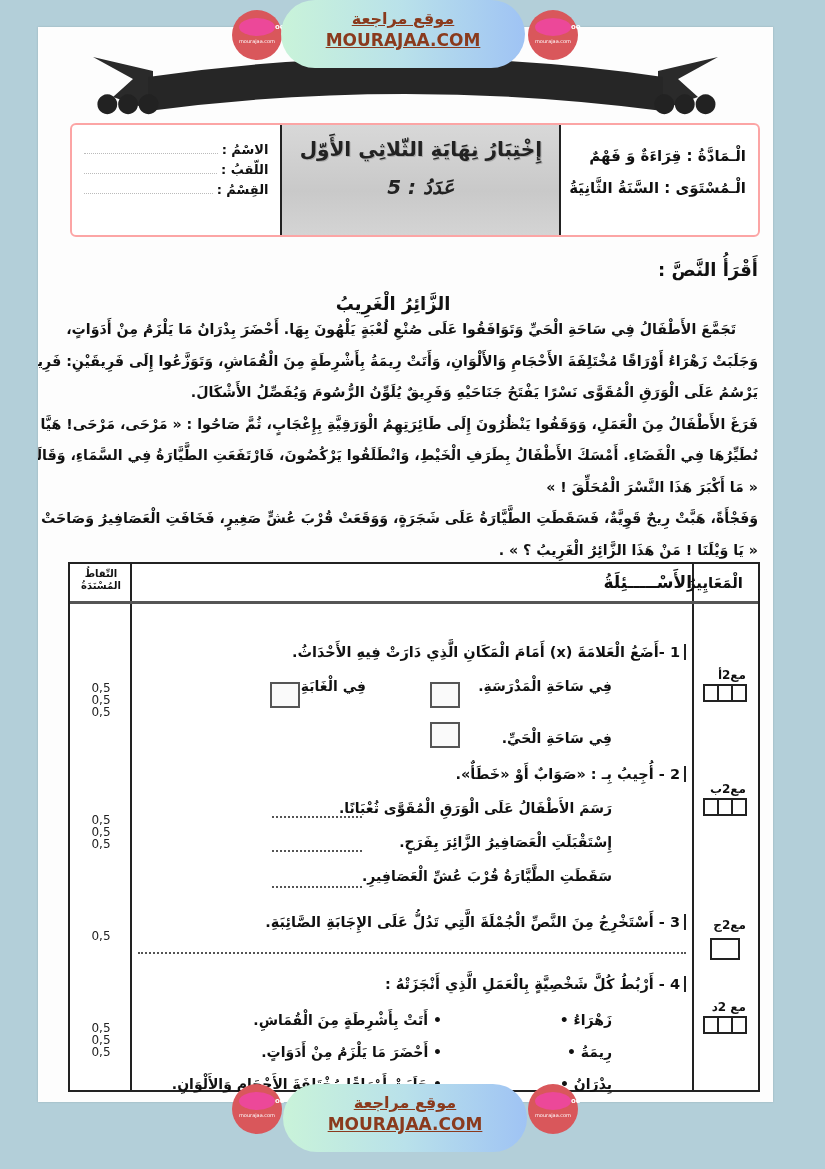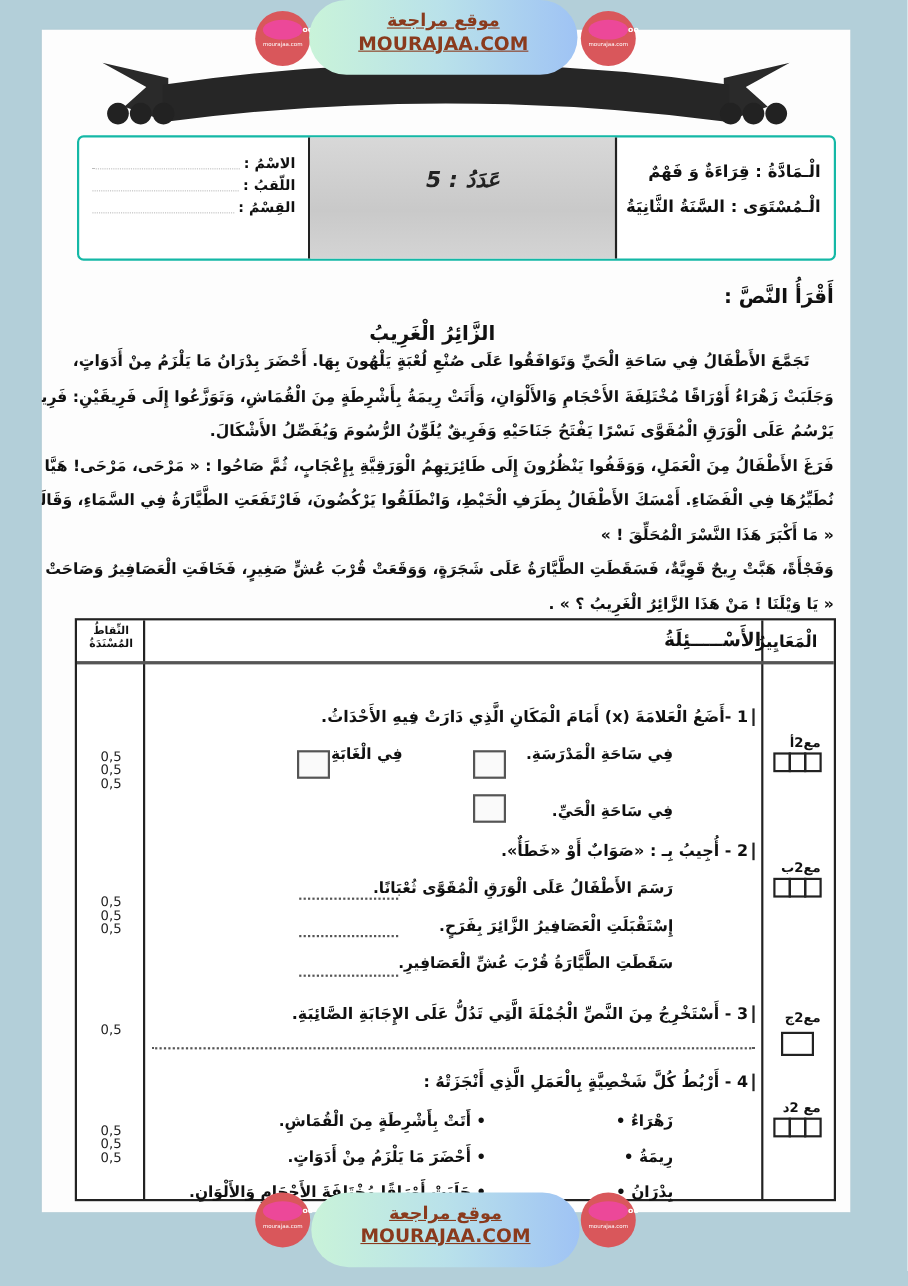--- a/index.html
+++ b/index.html
@@ -29,21 +29,21 @@
     color: #f4f4f4; letter-spacing: 1px;
     text-shadow: 1px 1px 0 #000, -1px 0 0 #555;
   }
   .dots { position: absolute; top: 60px; font-size: 26px; font-weight: bold; color: #222; letter-spacing: -2px; }
   .dots.left { left: 58px; }
   .dots.right { right: 58px; }
 
   
   .info-box {
     position: absolute; left: 32px; top: 96px; width: 690px; height: 114px;
-    border: 2px solid #14b8a6; border-radius: 6px; background: #fff;
+    border: 2px solid #fca5a5; border-radius: 6px; background: #fff;
     display: flex; direction: ltr;
   }
   .info-left { width: 214px; padding: 14px 12px 0 12px; direction: rtl; border-right: 2px solid #222; }
   .info-left .row { display: flex; align-items: center; gap: 4px; font-size: 13px; font-weight: bold; height: 20px; }
   .info-left .row .line { flex: 1; border-bottom: 1px dotted #bbb; height: 10px; }
   .info-center {
     width: 284px; background: linear-gradient(#d8d8d8, #c9c9c9 60%, #d4d4d4);
     text-align: center; direction: rtl; padding-top: 12px; border-right: 2px solid #222;
   }
   .info-center .t1 { font-size: 20px; font-weight: bold; color: #222; text-shadow: 1px 1px 0 #aaa; }
@@ -137,20 +137,21 @@
       <div class="row">
         <span>اللّقبُ :</span>
           <span class="line"></span>
       </div>
       <div class="row">
         <span>القِسْمُ :</span>
           <span class="line"></span>
       </div>
     </div>
     <div class="info-center">
+      <div class="t1">إِخْتِبَارُ نِهَايَةِ الثّلاثِي الأَوّل</div>
       <div class="t2">عَدَدُ : 5</div>
     </div>
     <div class="info-right">
       <div class="row">الْـمَادَّةُ : قِرَاءَةٌ وَ فَهْمٌ</div>
       <div class="row">الْـمُسْتَوَى : السَّنَةُ الثَّانِيَةُ</div>
     </div>
   </div>
 
   <div class="passage">
     <div class="passage-title">الزَّائِرُ الْغَرِيبُ</div>

